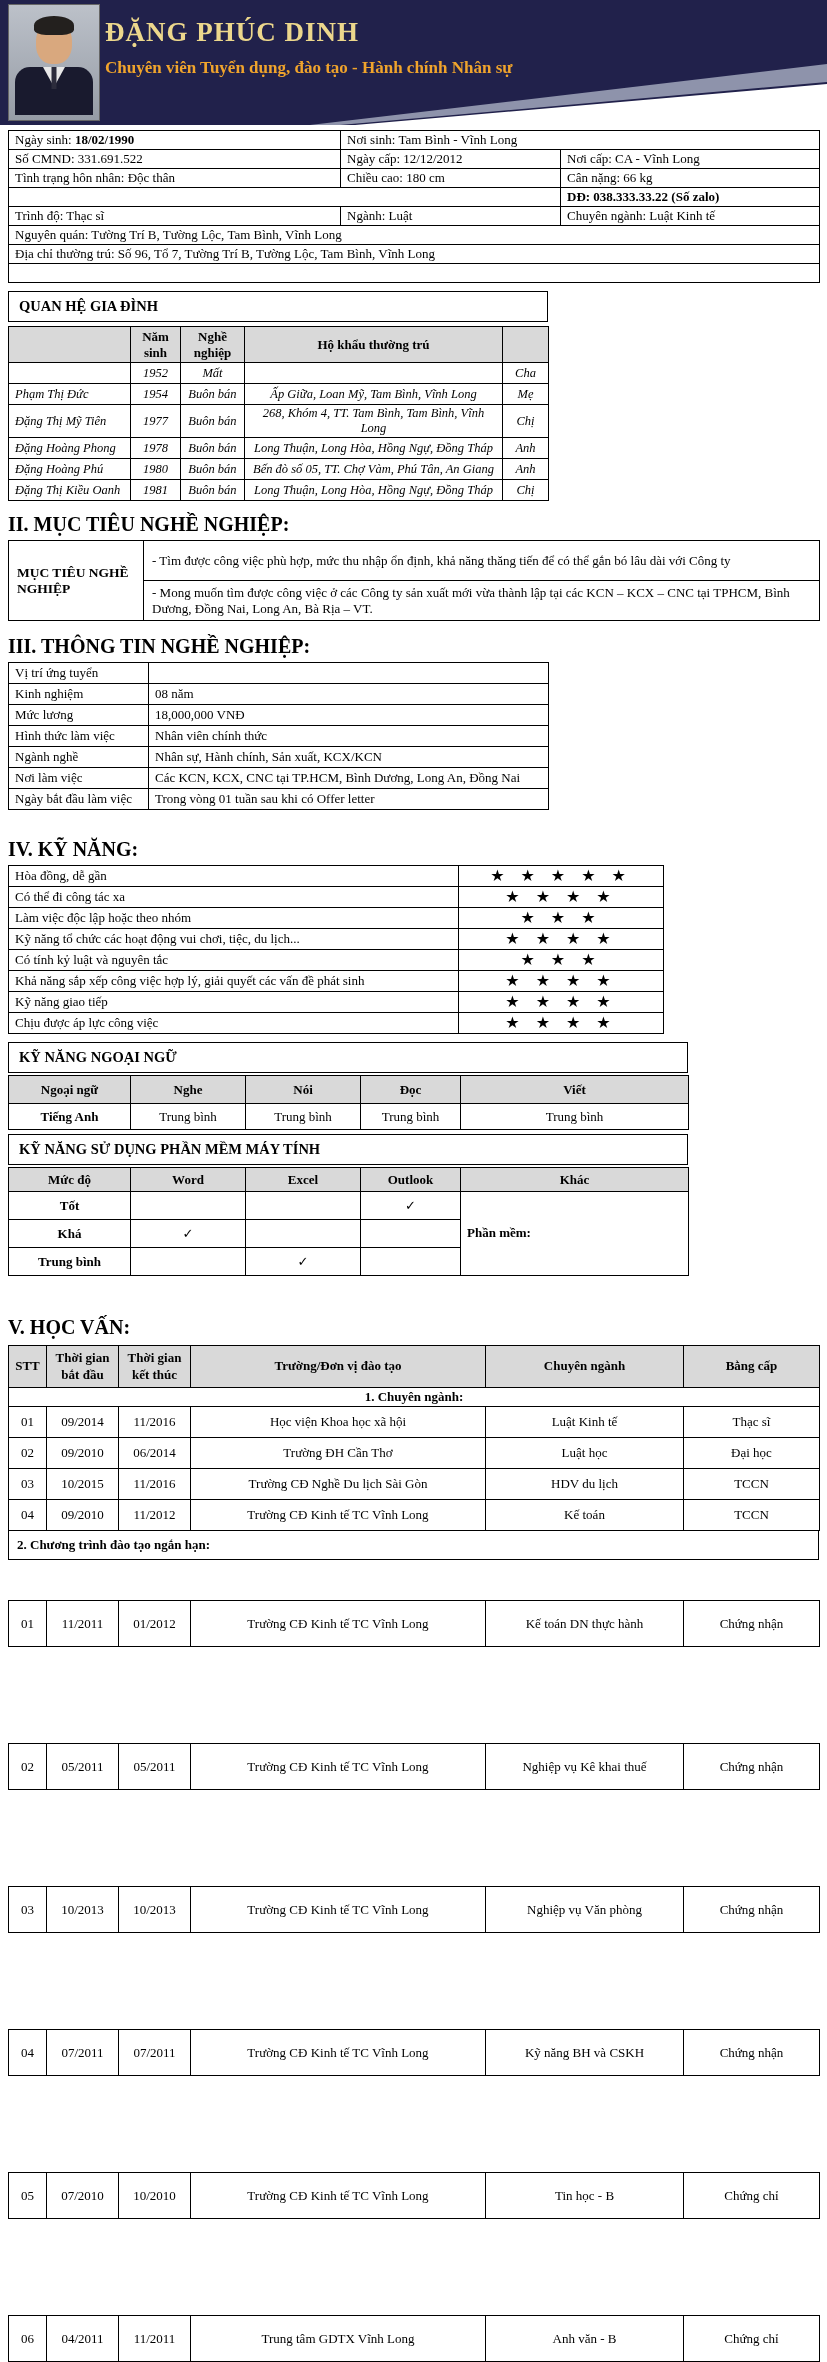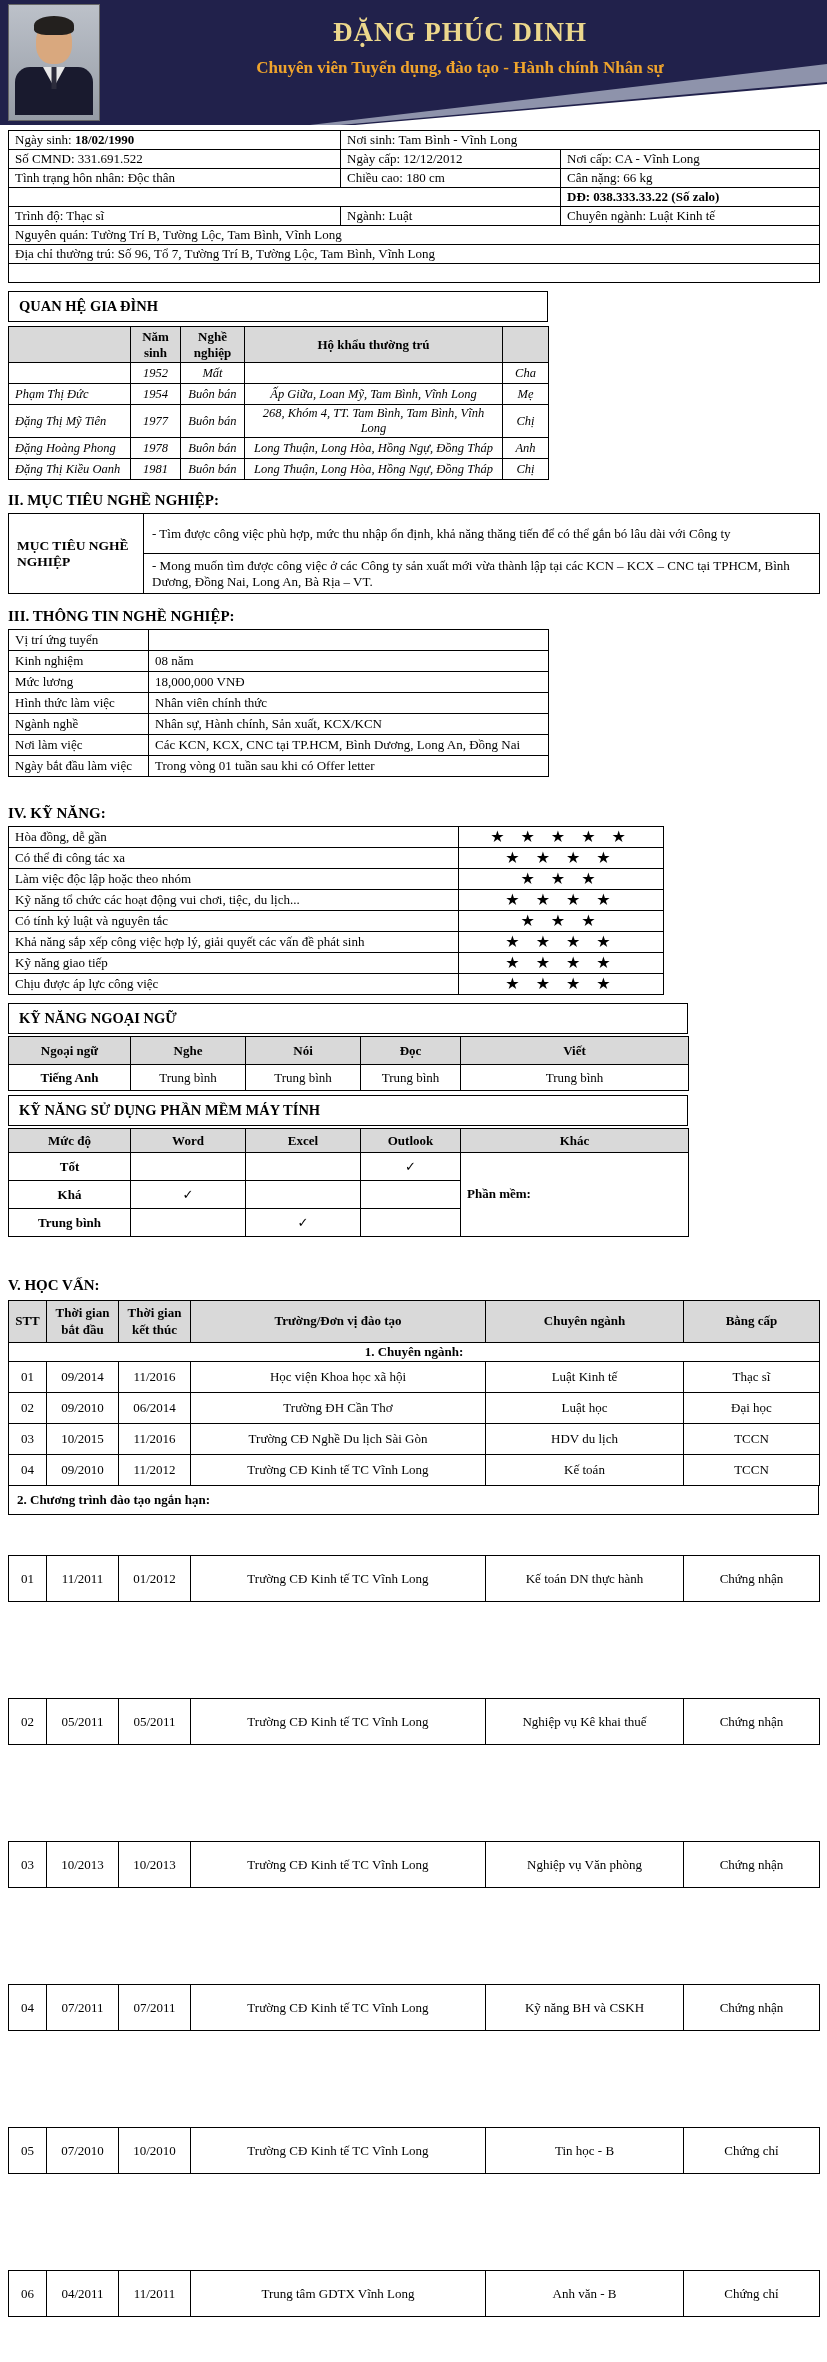--- a/index.html
+++ b/index.html
@@ -18,35 +18,35 @@
            background: linear-gradient(180deg, #bcc1c9, #969ca6); border: 1px solid #666; overflow: hidden; }
   .p-head { position: relative; width: 36px; height: 44px; margin: 15px auto 0;
             background: #d9a87e; border-radius: 48% 48% 42% 42%; }
   .p-hair { position: absolute; top: -4px; left: -2px; width: 40px; height: 19px;
             background: #23201e; border-radius: 50% 50% 30% 30%; }
   .p-body { position: relative; width: 78px; height: 48px; margin: 3px auto 0;
             background: #191a2e; border-radius: 15px 15px 0 0; }
   .p-shirt { position: absolute; left: 50%; top: 0; transform: translateX(-50%); width: 0; height: 0;
              border-left: 11px solid transparent; border-right: 11px solid transparent; border-top: 20px solid #e9e9e9; }
   .p-tie { position: absolute; left: 50%; top: 0; transform: translateX(-50%); width: 5px; height: 22px; background: #2c2c3c; }
-  .hdr-text { position: absolute; left: 105px; right: 12px; top: 17px; text-align: center; }
+  .hdr-text { position: absolute; left: 105px; right: 12px; top: 17px; text-align: left; }
   .hdr-name { font-size: 27px; font-weight: bold; color: #ecd78c; letter-spacing: 1px; }
   .hdr-sub  { margin-top: 10px; font-size: 17px; font-weight: bold; color: #f0a42c; }
 
   .page { padding: 0 8px; }
 
   
   table.tbl { border-collapse: collapse; table-layout: fixed; }
   .tbl td, .tbl th { border: 1px solid #000; padding: 1px 6px; vertical-align: middle; overflow: hidden; }
   .ac { text-align: center; }
   .al { text-align: left; }
   .b  { font-weight: bold; }
   .ghead { background: #d9d9d9; font-weight: bold; text-align: center; }
 
-  .sec { font-size: 15px; font-weight: bold; }
+  .sec { font-size: 20px; font-weight: bold; }
   .sec-box { border: 1px solid #000; font-weight: bold; font-size: 14.5px; padding: 6px 10px; }
 
   
   .personal { width: 811px; margin-top: 5px; }
   .personal td { height: 19px; }
 
   
   .family-box { width: 540px; margin-top: 8px; }
   .family { width: 540px; margin-top: 4px; font-size: 12.5px; }
   .family thead th { height: 36px; font-size: 13px; line-height: 1.2; }
@@ -201,20 +201,27 @@
         <td class="ac">Chị</td>
       </tr>
         <tr>
         <td class="al">Đặng Hoàng Phong</td>
         <td class="ac">1978</td>
         <td class="ac">Buôn bán</td>
         <td class="ac">Long Thuận, Long Hòa, Hồng Ngự, Đồng Tháp</td>
         <td class="ac">Anh</td>
       </tr>
         <tr>
+        <td class="al">Đặng Hoàng Phú</td>
+        <td class="ac">1980</td>
+        <td class="ac">Buôn bán</td>
+        <td class="ac">Bến đò số 05, TT. Chợ Vàm, Phú Tân, An Giang</td>
+        <td class="ac">Anh</td>
+      </tr>
+        <tr>
         <td class="al">Đặng Thị Kiều Oanh</td>
         <td class="ac">1981</td>
         <td class="ac">Buôn bán</td>
         <td class="ac">Long Thuận, Long Hòa, Hồng Ngự, Đồng Tháp</td>
         <td class="ac">Chị</td>
       </tr>
       </tbody>
   </table>
 
   <div class="sec obj-head">II. MỤC TIÊU NGHỀ NGHIỆP:</div>

